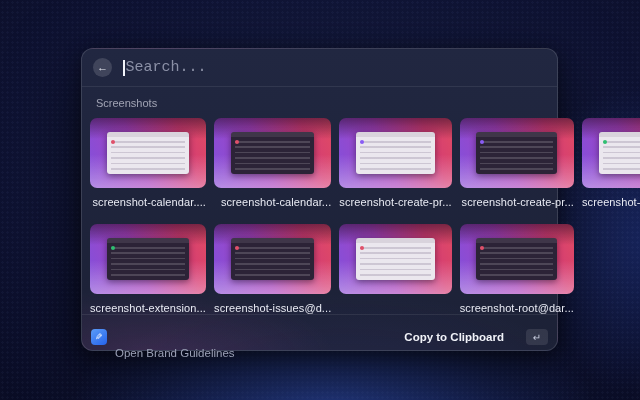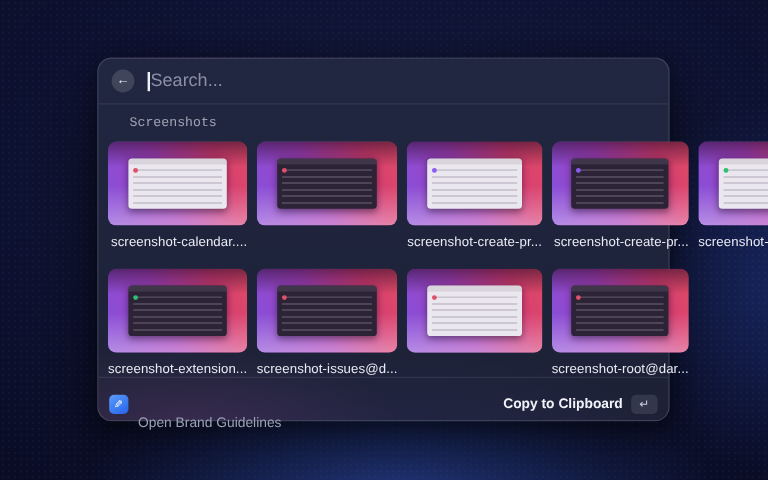--- a/index.html
+++ b/index.html
@@ -37,30 +37,29 @@
   }
   .back-btn {
     width:19px; height:19px; border-radius:50%; flex:0 0 19px;
     background:rgba(255,255,255,0.14); border:none; cursor:pointer;
     color:#e9ebf2; font-size:11px; line-height:19px; text-align:center;
     display:flex; align-items:center; justify-content:center; margin-right:11px;
   }
   .caret { width:1.5px; height:16px; background:#f2f4fa; margin-right:1px; }
   .search-input {
     flex:1; background:transparent; border:none; outline:none;
-    color:#e8eaf2; font-size:15px; font-family:Liberation Sans, sans-serif;
+    color:#e8eaf2; font-size:15px; font-family:Liberation Mono, monospace;
   }
   .search-input::placeholder { color:#8b90a6; }
 
   
   .content { flex:1; padding:0 8px; }
   .section-label {
     color:rgba(235,238,248,0.62); font-size:11px; font-weight:500;
-    margin:10px 18px 9px;
-    font-family:Liberation Mono, monospace;
+    margin:10px 6px 9px;
   }
   .grid {
     display:grid; grid-template-columns:repeat(5, 1fr);
     column-gap:8px; row-gap:16px;
   }
   .item { cursor:pointer;text-align:right; }
   .thumb {
     height:70px; border-radius:7px; position:relative;
     display:flex; align-items:center; justify-content:center;
     background:
@@ -109,21 +108,21 @@
     padding:0 9px; margin-top:auto;
   }
   .footer-app { display:flex; align-items:center; gap:8px; }
   .brand-icon {
     width:16px; height:16px; border-radius:4px;
     background:linear-gradient(145deg, #5b9cf8, #2563eb);
     color:#fff; font-size:9px; display:flex; align-items:center; justify-content:center;
   }
   .brand-icon span { transform:scaleX(-1); display:block; }
   .footer-app-label { color:#9ba1b6; font-size:11.5px; font-weight:500;margin-top:32px; }
-  .footer-right { margin-left:auto; display:flex; align-items:center; gap:7px; }
+  .footer-right { margin-left:auto; display:flex; align-items:center; gap:22px; }
   .primary-action { color:#f1f3f9; font-size:11.5px; font-weight:700; }
   .key-badge {
     min-width:22px; height:16px; border-radius:4px; padding:0 4px;
     background:rgba(255,255,255,0.10); color:#c8cdde;
     font-size:10px; display:flex; align-items:center; justify-content:center;
   }
 </style>
 </head>
 <body>
 
@@ -150,20 +149,21 @@
         </div>
         <div class="item-label">screenshot-calendar....</div>
       </div>
 
       <div class="item" data-theme="dark" data-accent="red" data-selected="false">
         <div class="thumb">
           <div class="mini-window">
               <i class="accent-dot"></i>
             </div>
         </div>
+        <div class="item-label">screenshot-calendar...</div>
       </div>
 
       <div class="item" data-theme="light" data-accent="purple" data-selected="false">
         <div class="thumb">
           <div class="mini-window">
               <i class="accent-dot"></i>
             </div>
         </div>
         <div class="item-label">screenshot-create-pr...</div>
       </div>

